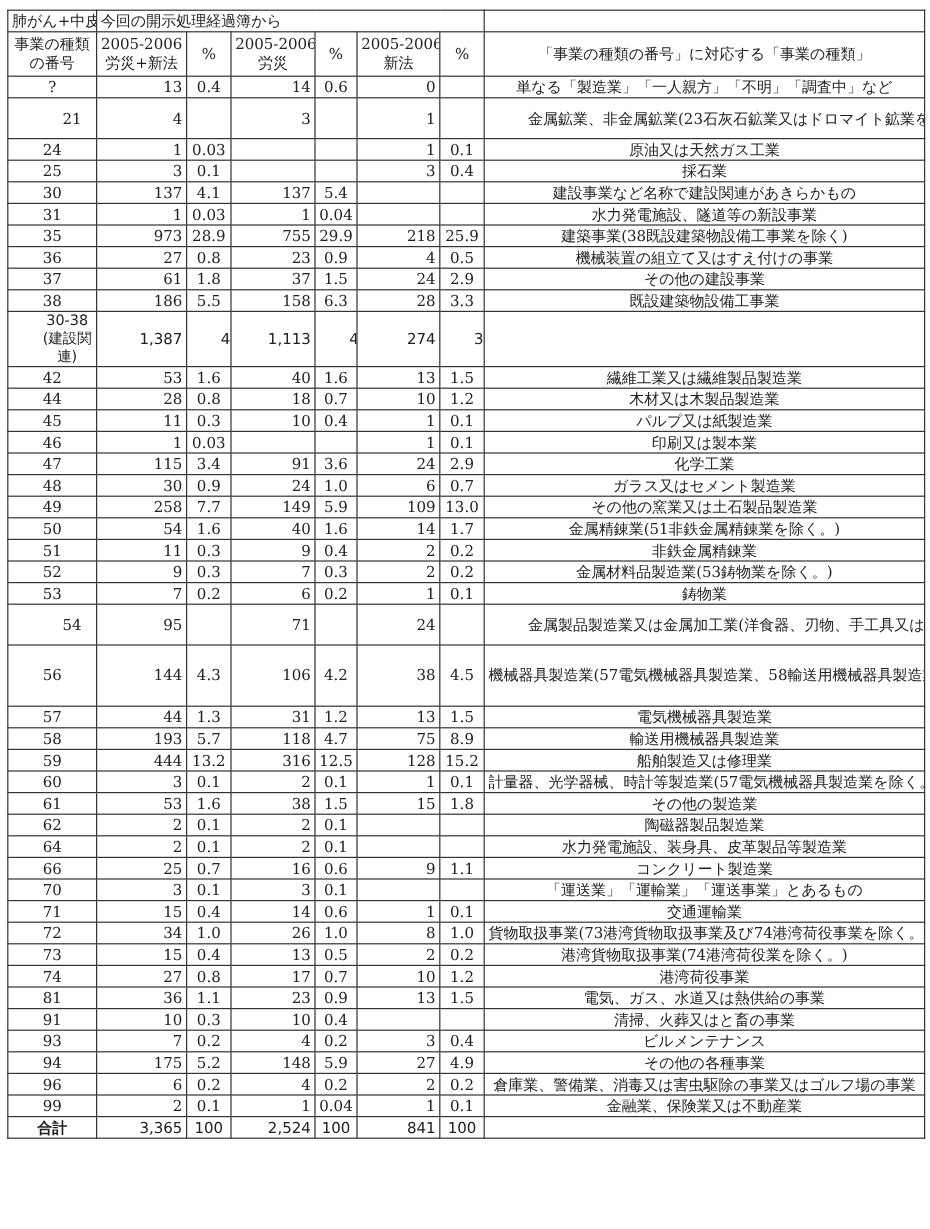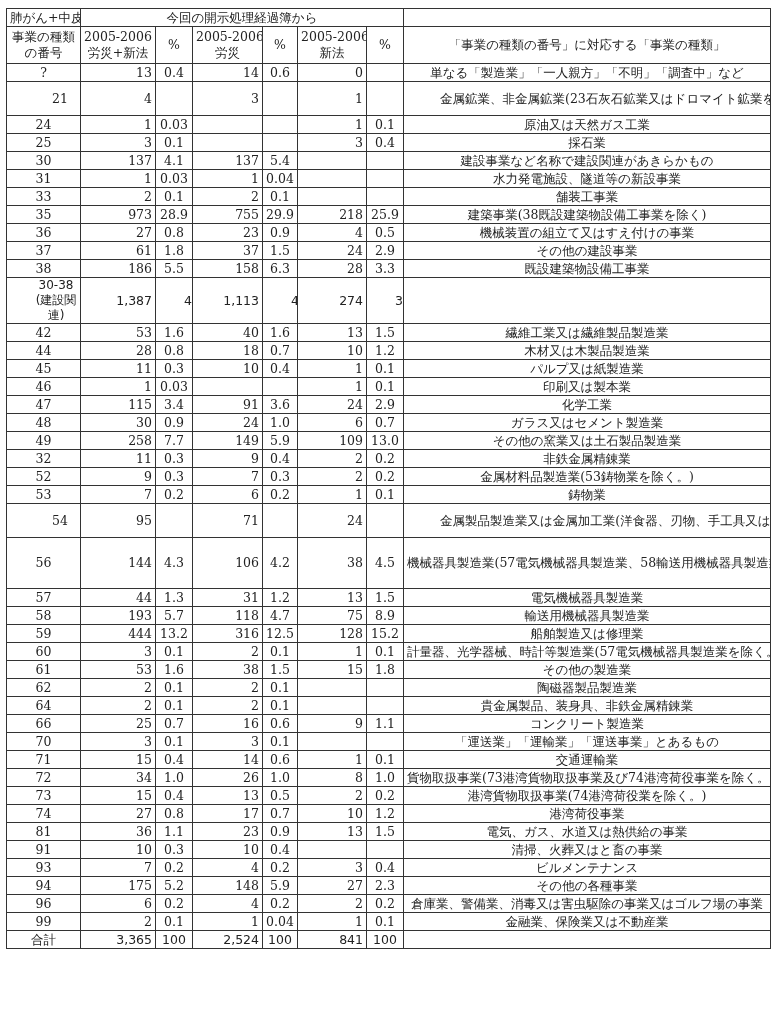--- a/index.html
+++ b/index.html
@@ -18,28 +18,28 @@
     vertical-align: middle;
     white-space: nowrap;
     overflow: hidden;
   }
   td.code { text-align: center; }
   td.num { text-align: right; }
   td.pct { text-align: center; }
   td.desc { text-align: center; white-space: normal; font-size: 12px; line-height: 16px; }
   td.hdr { text-align: center; font-size: 12.5px; line-height: 15px; white-space: normal; }
   td.corner { font-size: 8.5px; text-align: center; height: 19px; }
-  td.super { text-align: center; font-size: 12.5px; height: 19px; }
+  td.super { text-align: left; font-size: 12.5px; height: 19px; }
   tr.hdr-row td { height: 36px; }
   tr.tall2 td { height: 33px; padding-left: 36px; }
   tr.tall3 td { height: 50px; }
   tr.subtotal td { height: 35px; font-family: "DejaVu Sans", sans-serif; font-size: 12.5px; padding-left: 28px; }
   tr.subtotal td.code { font-size: 12px; line-height: 15px; white-space: normal; }
   tr.total td { font-family: "DejaVu Sans", sans-serif; font-weight: normal; }
-  tr.total td.code { font-weight: normal; }
+  tr.total td.code { font-weight: bold; }
 </style>
 </head>
 <body>
 
 <table class="main">
   <colgroup>
     <col style="width:74px">
     <col style="width:75px">
     <col style="width:37px">
     <col style="width:70px">
@@ -118,30 +118,20 @@
         <td class="code">31</td>
         <td class="num">1</td>
         <td class="pct">0.03</td>
         <td class="num">1</td>
         <td class="pct">0.04</td>
         <td class="num"></td>
         <td class="pct"></td>
         <td class="desc">水力発電施設、隧道等の新設事業</td>
       </tr>
       <tr>
-        <td class="code">33</td>
-        <td class="num">2</td>
-        <td class="pct">0.1</td>
-        <td class="num">2</td>
-        <td class="pct">0.1</td>
-        <td class="num"></td>
-        <td class="pct"></td>
-        <td class="desc">舗装工事業</td>
-      </tr>
-      <tr>
         <td class="code">35</td>
         <td class="num">973</td>
         <td class="pct">28.9</td>
         <td class="num">755</td>
         <td class="pct">29.9</td>
         <td class="num">218</td>
         <td class="pct">25.9</td>
         <td class="desc">建築事業(38既設建築物設備工事業を除く)</td>
       </tr>
       <tr>
@@ -248,21 +238,31 @@
         <td class="code">49</td>
         <td class="num">258</td>
         <td class="pct">7.7</td>
         <td class="num">149</td>
         <td class="pct">5.9</td>
         <td class="num">109</td>
         <td class="pct">13.0</td>
         <td class="desc">その他の窯業又は土石製品製造業</td>
       </tr>
       <tr>
-        <td class="code">32</td>
+        <td class="code">50</td>
+        <td class="num">54</td>
+        <td class="pct">1.6</td>
+        <td class="num">40</td>
+        <td class="pct">1.6</td>
+        <td class="num">14</td>
+        <td class="pct">1.7</td>
+        <td class="desc">金属精錬業(51非鉄金属精錬業を除く。)</td>
+      </tr>
+      <tr>
+        <td class="code">51</td>
         <td class="num">11</td>
         <td class="pct">0.3</td>
         <td class="num">9</td>
         <td class="pct">0.4</td>
         <td class="num">2</td>
         <td class="pct">0.2</td>
         <td class="desc">非鉄金属精錬業</td>
       </tr>
       <tr>
         <td class="code">52</td>
@@ -365,21 +365,21 @@
         <td class="desc">陶磁器製品製造業</td>
       </tr>
       <tr>
         <td class="code">64</td>
         <td class="num">2</td>
         <td class="pct">0.1</td>
         <td class="num">2</td>
         <td class="pct">0.1</td>
         <td class="num"></td>
         <td class="pct"></td>
-        <td class="desc">貴金属製品、装身具、非鉄金属精錬業</td>
+        <td class="desc">水力発電施設、装身具、皮革製品等製造業</td>
       </tr>
       <tr>
         <td class="code">66</td>
         <td class="num">25</td>
         <td class="pct">0.7</td>
         <td class="num">16</td>
         <td class="pct">0.6</td>
         <td class="num">9</td>
         <td class="pct">1.1</td>
         <td class="desc">コンクリート製造業</td>
@@ -464,21 +464,21 @@
         <td class="pct">0.4</td>
         <td class="desc">ビルメンテナンス</td>
       </tr>
       <tr>
         <td class="code">94</td>
         <td class="num">175</td>
         <td class="pct">5.2</td>
         <td class="num">148</td>
         <td class="pct">5.9</td>
         <td class="num">27</td>
-        <td class="pct">2.3</td>
+        <td class="pct">4.9</td>
         <td class="desc">その他の各種事業</td>
       </tr>
       <tr>
         <td class="code">96</td>
         <td class="num">6</td>
         <td class="pct">0.2</td>
         <td class="num">4</td>
         <td class="pct">0.2</td>
         <td class="num">2</td>
         <td class="pct">0.2</td>

